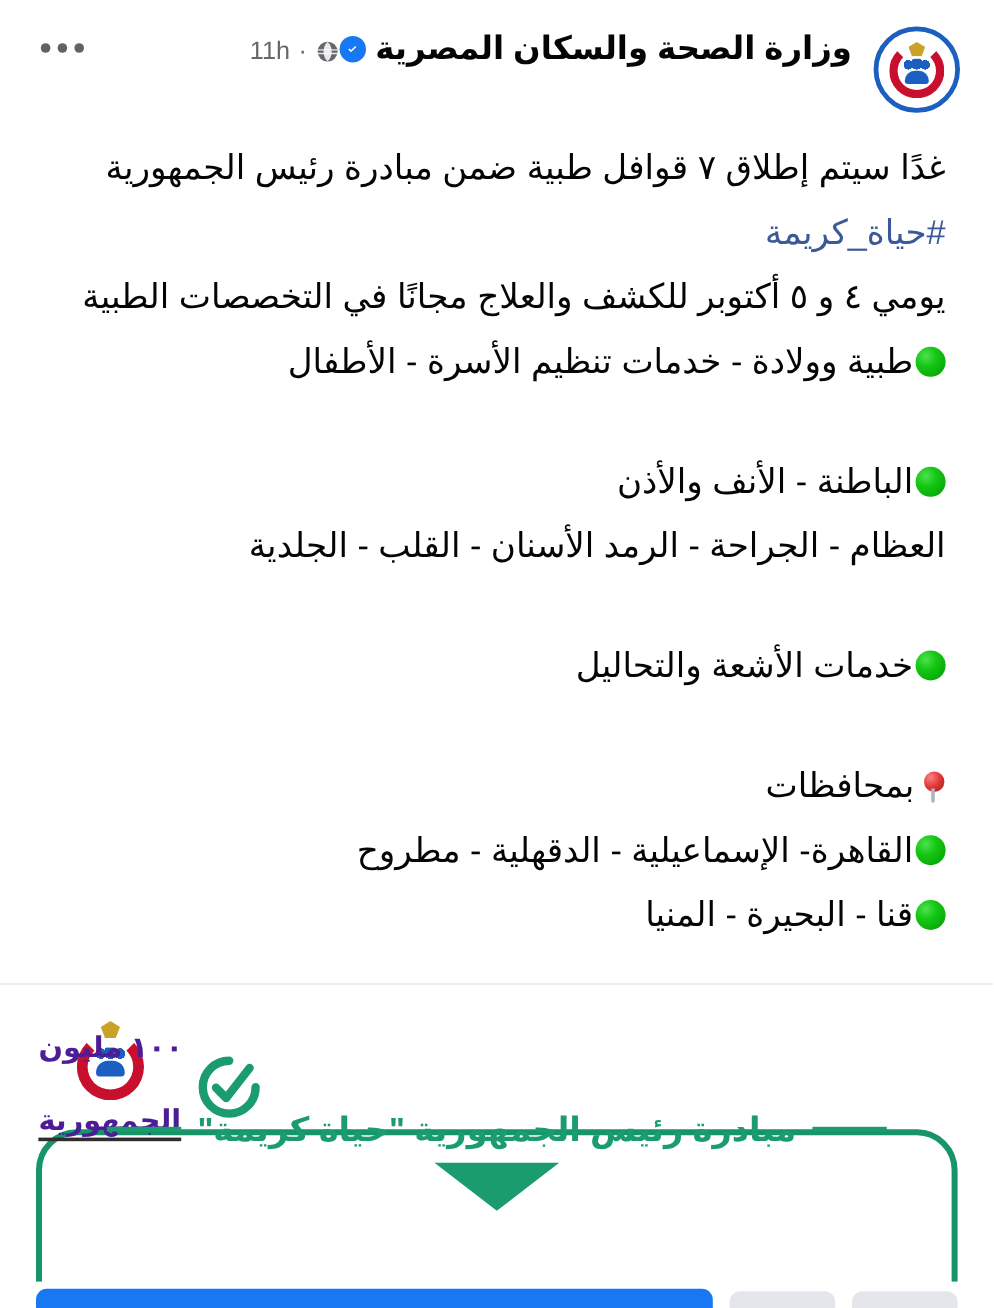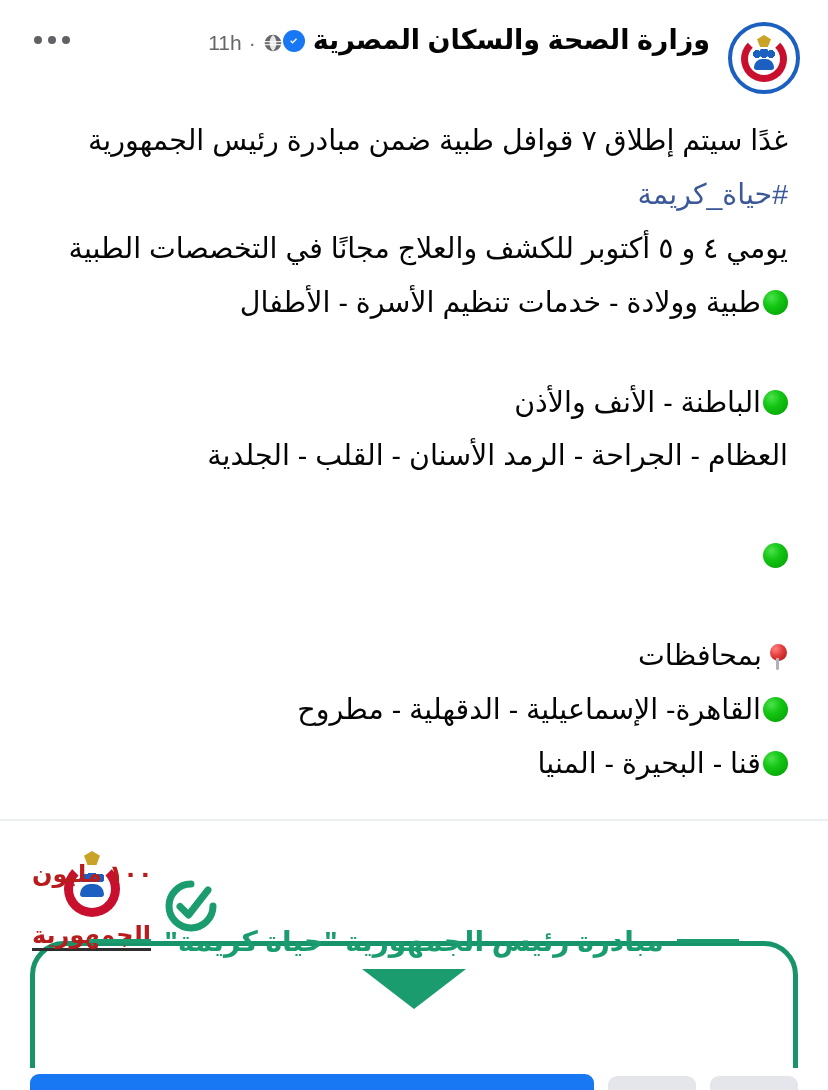--- a/index.html
+++ b/index.html
@@ -185,21 +185,21 @@
     display: flex; align-items: center; gap: 10px;
     direction: rtl;
   }
   .check-circle {
     width: 56px; height: 56px; flex: 0 0 56px;
     position: relative;
   }
   .check-circle svg { width: 56px; height: 56px; display: block; }
   .logo-100-text {
     display: flex; flex-direction: column; align-items: flex-end;
-    color: #b91c1c; line-height: 1.05; gap: 36px;
+    color: #4c1d95; line-height: 1.05; gap: 36px;
   }
   .logo-100-l1 { font-size: 24px; font-weight: bold; white-space: nowrap; }
   .logo-100-l2 {
     font-size: 24px; font-weight: bold; letter-spacing: 2px;
     border-bottom: 3px solid #2e2e2e; padding-bottom: 1px;
   }
   .poster-title-row {
     position: absolute; top: 104px; left: 0; right: 0;
     display: flex; align-items: center; justify-content: center;
     gap: 14px; direction: rtl; padding: 0 40px;
@@ -337,21 +337,21 @@
     <div class="spacer-line"></div>
 
     <p class="bullet-line">
       <span class="dot-green"></span><span>الباطنة - الأنف والأذن</span>
     </p>
     <p>العظام - الجراحة - الرمد الأسنان - القلب - الجلدية</p>
 
     <div class="spacer-line"></div>
 
     <p class="bullet-line">
-      <span class="dot-green"></span>
+      <span class="dot-green"></span><span>خدمات الأشعة والتحاليل</span>
     </p>
 
     <div class="spacer-line"></div>
 
     <p class="bullet-line">
       <span class="pin-emoji"><i></i></span><span>بمحافظات</span>
     </p>
     <p class="bullet-line">
       <span class="dot-green"></span><span>القاهرة- الإسماعيلية - الدقهلية - مطروح</span>
     </p>

